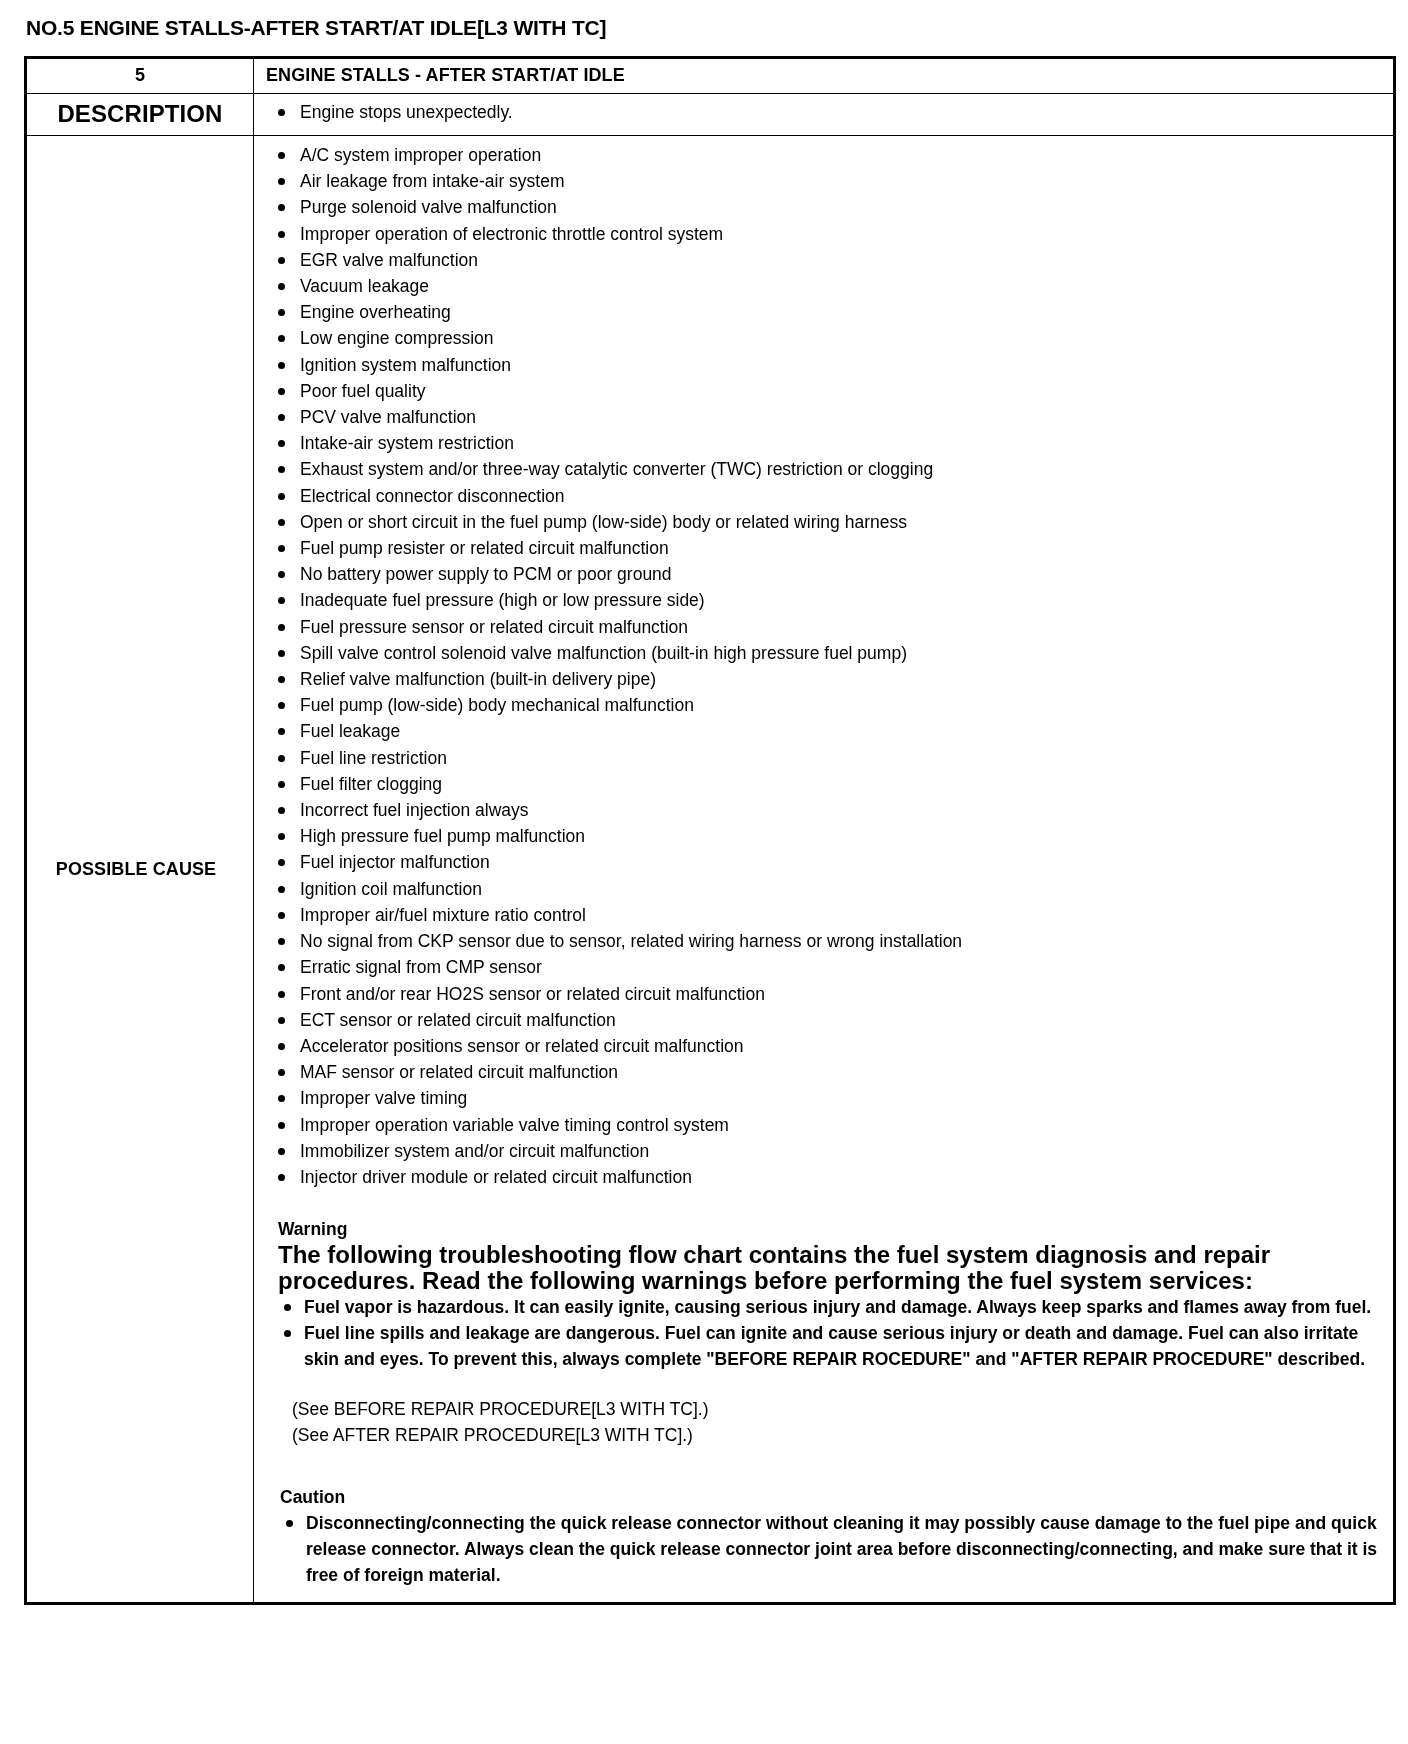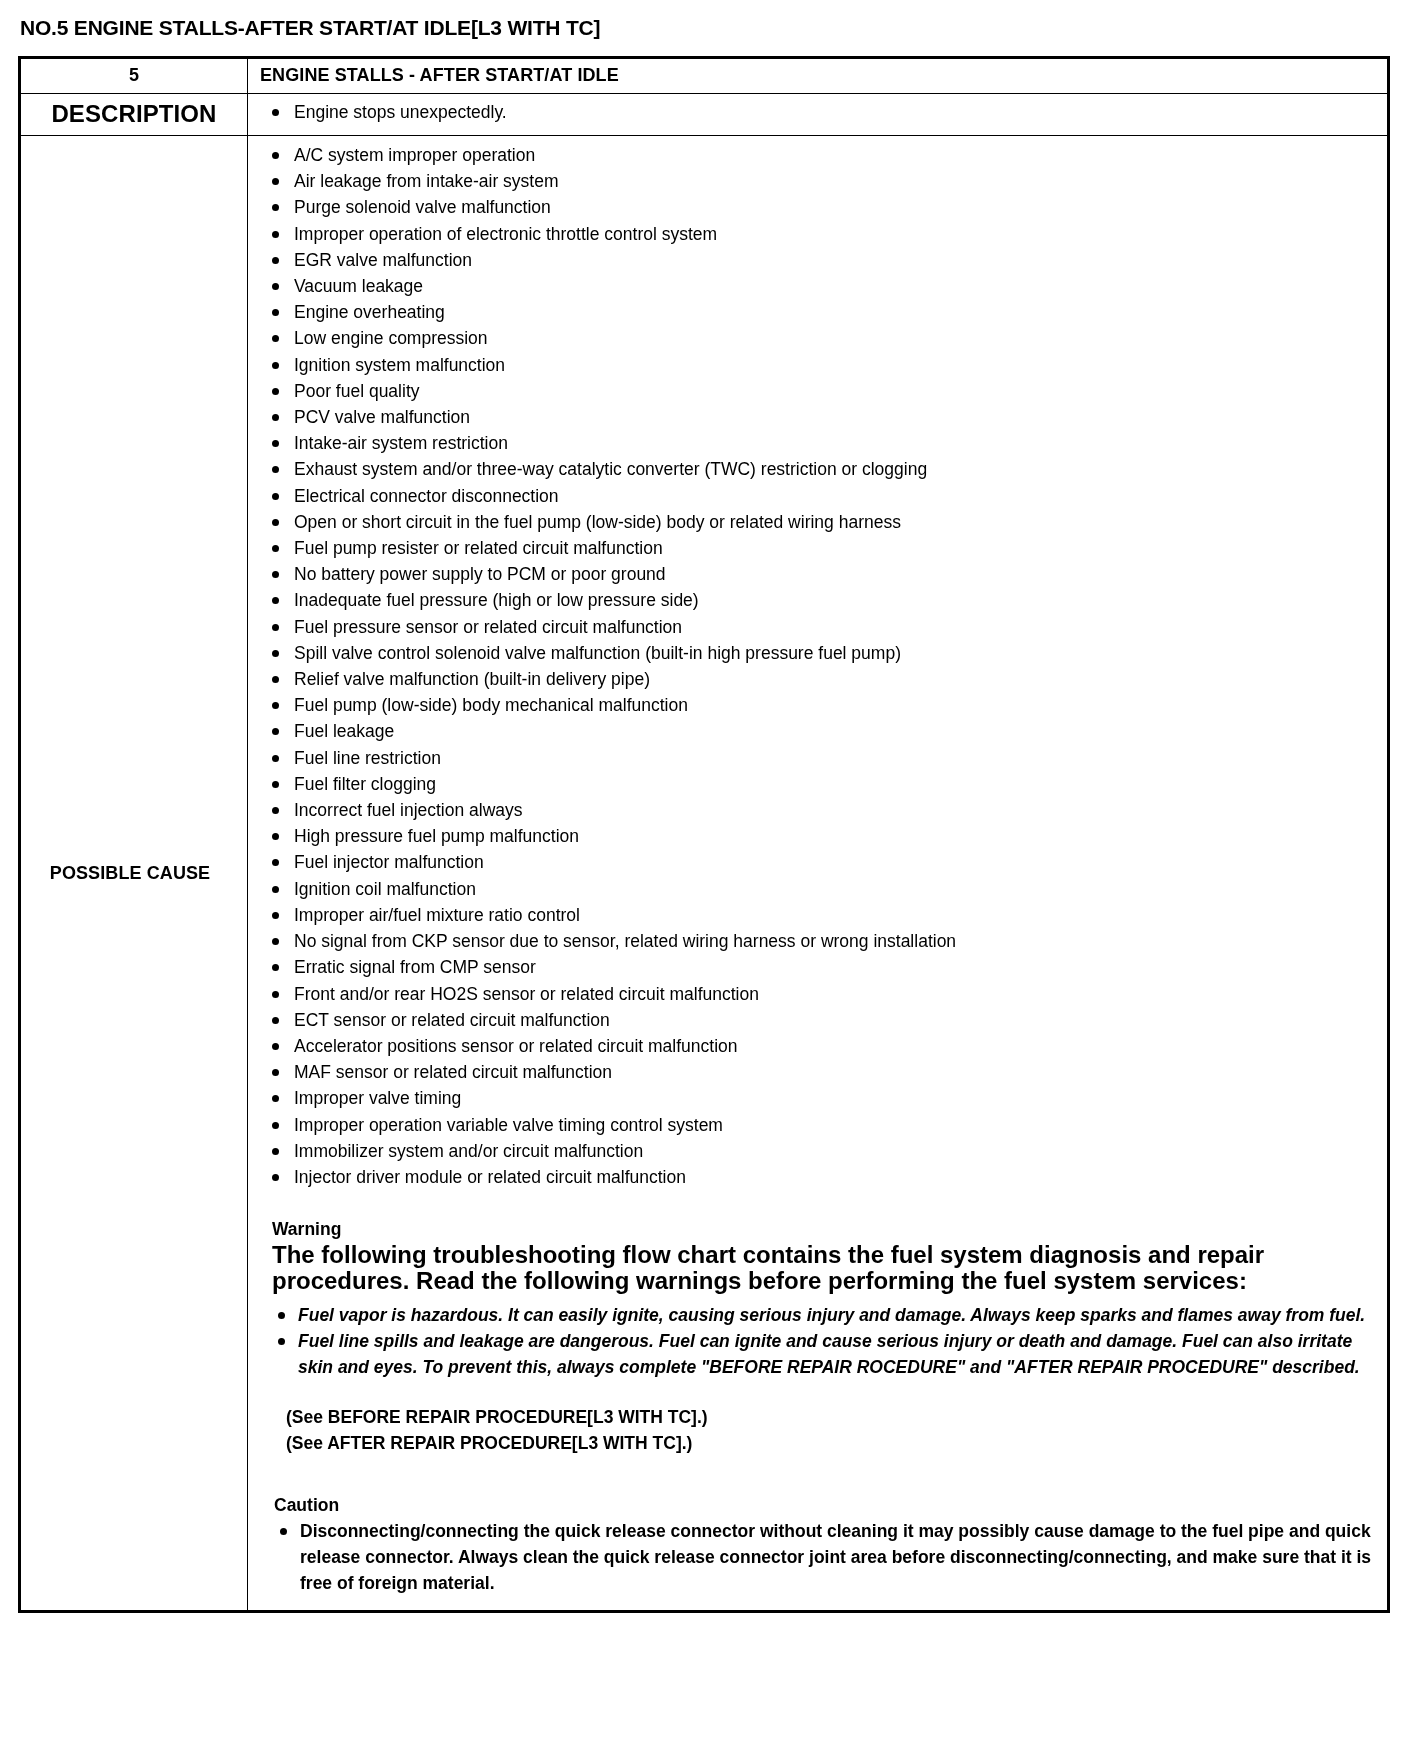--- a/index.html
+++ b/index.html
@@ -10,21 +10,21 @@
   body {
     width: 1408px;
     min-height: 1744px;
     font-family: "Liberation Sans", sans-serif;
     color: #000000;
     -webkit-font-smoothing: antialiased;
   }
   .page {
     width: 1136px;
     box-sizing: border-box;
-    padding: 10px 18px 0 18px;
+    padding: 10px 18px 0 24px;
   }
   .doc-title {
     font-size: 21px;
     font-weight: bold;
     letter-spacing: -0.2px;
     margin: 6px 0 16px 2px;
   }
   table.spec {
     width: 1372px;
     border-collapse: collapse;
@@ -109,41 +109,40 @@
     font-weight: bold;
     line-height: 26px;
   }
   .warn-text {
     font-size: 24px;
     font-weight: bold;
     line-height: 26px;
     max-width: 1060px;
   }
   ul.bullets.bold-list {
-    margin-top: 8px;
-    font-style: italic;
+    margin-top: 0;
   }
   ul.bullets.bold-list li {
     font-weight: bold;
     white-space: normal;
     padding-left: 26px;
     line-height: 26px;
     max-width: 1080px;
   }
   ul.bullets.bold-list li::before {
     left: 6px;
     top: 10px;
   }
   .see-block {
     margin-top: 24px;
     padding-left: 28px;
   }
   .see-line {
     font-size: 17.5px;
-    font-weight: bold;
+    font-weight: normal;
     line-height: 26px;
   }
   .caution-block {
     margin-top: 36px;
     padding-left: 16px;
     padding-bottom: 10px;
   }
   .caution-heading {
     font-size: 17.5px;
     font-weight: bold;

